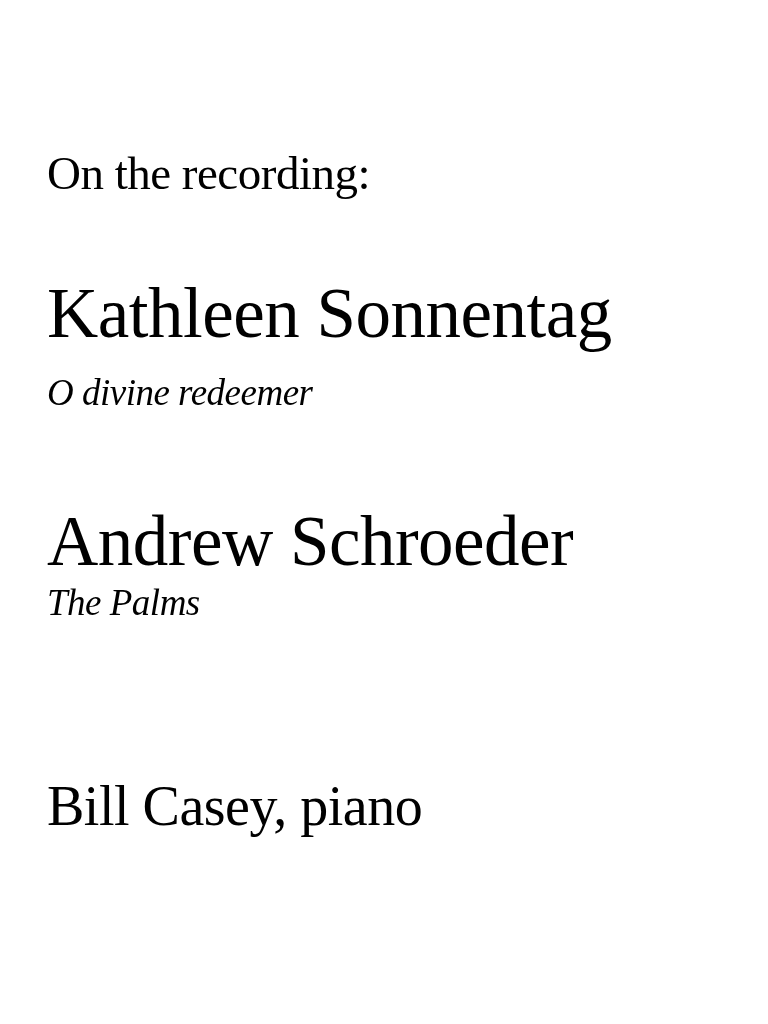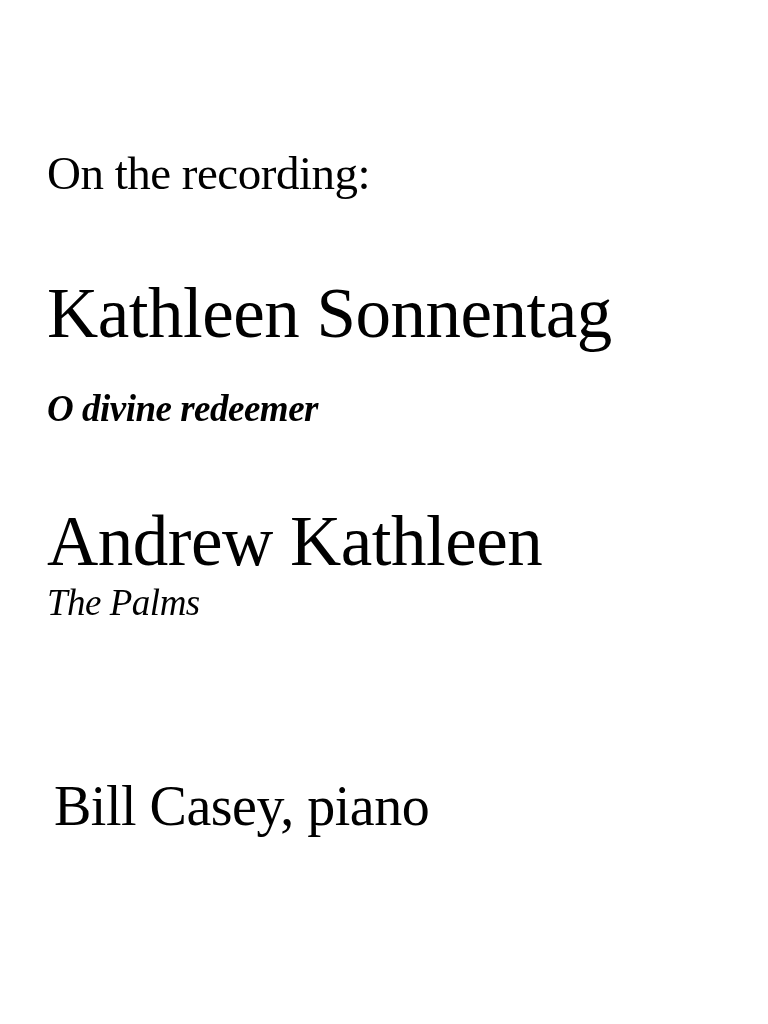--- a/index.html
+++ b/index.html
@@ -25,48 +25,46 @@
   }
   .heading {
     top: 150px;
     font-size: 47px;
   }
   .artist-1 {
     top: 278px;
     font-size: 71px;
   }
   .piece-1 {
-    top: 390px;
+    top: 374px;
     font-size: 37px;
     font-style: italic;
-    font-weight: bold;
   }
   .artist-2 {
     top: 506px;
     font-size: 71px;
   }
   .piece-2 {
     top: 584px;
     font-size: 37px;
     font-style: italic;
   }
   .accompanist {
     top: 778px;
     font-size: 56px;
-    margin-left: 7px;
   }
 </style>
 </head>
 <body>
 
 <div class="page">
   <div class="line heading">On the recording:</div>
 
   <div class="line artist-1">Kathleen Sonnentag</div>
 
   <div class="line piece-1">O divine redeemer</div>
 
-  <div class="line artist-2">Andrew Kathleen</div>
+  <div class="line artist-2">Andrew Schroeder</div>
 
   <div class="line piece-2">The Palms</div>
 
   <div class="line accompanist">Bill Casey, piano</div>
 </div>
 
 </body></html>

